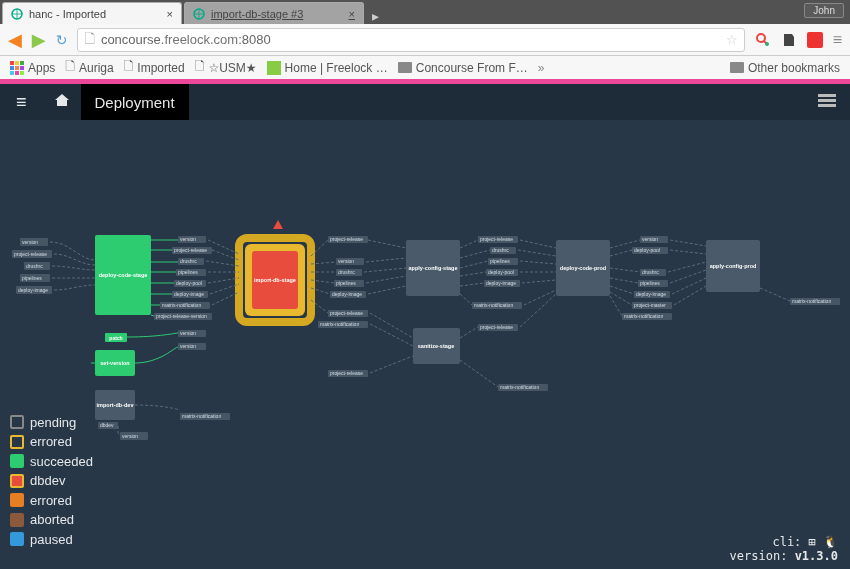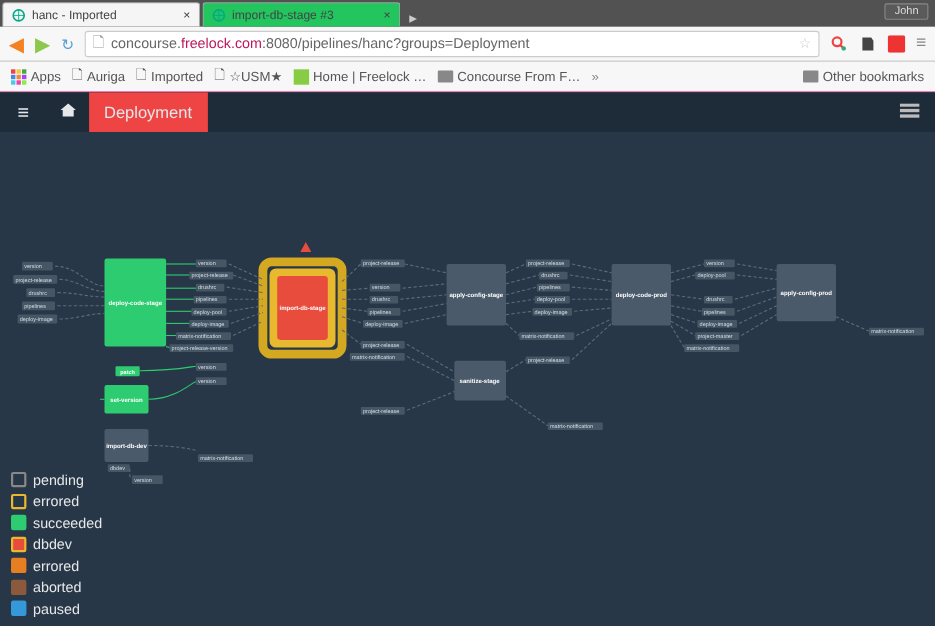--- a/index.html
+++ b/index.html
@@ -1,57 +1,57 @@
 <!DOCTYPE html>
 <html><head>
 <meta charset="utf-8">
 <style>
 * { margin: 0; padding: 0; box-sizing: border-box; }
 body { width: 850px; height: 569px; background: #3c3c3c; font-family: -apple-system, "Helvetica Neue", Arial, sans-serif; overflow: hidden; position: relative; }
 
 
 .browser-tabs { height: 24px; background: #525252; display: flex; align-items: flex-end; position: relative; }
 .tab { height: 22px; background: #f5f5f5; border-radius: 3px 3px 0 0; display: flex; align-items: center; padding: 0 8px; margin-left: 2px; font-size: 11px; color: #444; position: relative; min-width: 180px; border: 1px solid #aaa; border-bottom: none; }
-.tab.inactive { background: #22c55e; }
+.tab.inactive { background: #a3a3a3; text-decoration: underline; }
 .tab-favicon { width: 12px; height: 12px; margin-right: 6px; display: inline-flex; }
 .tab-close { margin-left: auto; font-size: 11px; cursor: pointer; }
 .user-badge { position: absolute; right: 6px; top: 3px; background: #5a5a5a; color: #ddd; font-size: 10px; padding: 1px 8px; border: 1px solid #888; border-radius: 2px; }
 
 .toolbar { height: 32px; background: #f7f7f7; border-bottom: 1px solid #ccc; display: flex; align-items: center; padding: 0 8px; gap: 10px; }
 .nav-btn { color: #888; font-size: 18px; cursor: pointer; }
 .nav-btn.back { color: #f58220; }
 .nav-btn.fwd { color: #8cc84b; }
 .reload { color: #5a9fd4; font-size: 14px; }
 .url-bar { flex: 1; height: 24px; background: #fff; border: 1px solid #ccc; border-radius: 3px; display: flex; align-items: center; padding: 0 6px; font-size: 13px; color: #666; }
-.url-host { color: #be185d; }
+.url-host { color: #737373; }
 .url-star { margin-left: auto; color: #ccc; }
 .ext-icons { display: flex; gap: 10px; align-items: center; }
 .ext-ic { width: 16px; height: 16px; display: inline-flex; }
 
-.bookmarks { height: 28px; background: #f7f7f7; border-bottom: 1px solid #ec4899; display: flex; align-items: center; padding: 0 10px; gap: 10px; font-size: 12px; color: #555; }
+.bookmarks { height: 28px; background: #f7f7f7; border-bottom: 5px solid #ec4899; display: flex; align-items: center; padding: 0 10px; gap: 10px; font-size: 12px; color: #555; }
 .bk { display: flex; align-items: center; gap: 4px; cursor: pointer; }
 .bk-grid { display: inline-grid; grid-template-columns: repeat(3,4px); gap: 1px; }
 .bk-grid span { width: 4px; height: 4px; }
 .folder-ic { width: 14px; height: 11px; background: #888; border-radius: 1px; position: relative; }
 .bk-sep { color: #888; }
 .other-bk { margin-left: auto; padding-left: 32px; }
 
 
 .app { position: absolute; top: 84px; left: 0; right: 0; bottom: 0; background: #273747; color: #e6e7e8; }
 .app-nav { height: 36px; background: #1e2b39; display: flex; align-items: center; }
 .hamburger { padding: 0 16px; font-size: 18px; cursor: pointer; }
 .home-ic { padding: 0 10px; font-size: 16px; cursor: pointer; }
 .nav-item { padding: 0 14px; height: 100%; display: flex; align-items: center; font-size: 15px; cursor: pointer; }
-.nav-item.active { background: #ef4444; }
+.nav-item.active { background: #000000; }
 .nav-right { margin-left: auto; padding: 0 14px; font-size: 14px; cursor: pointer; }
 
 .canvas { position: absolute; top: 36px; left: 0; right: 0; bottom: 0; overflow: hidden; }
 svg.graph { position: absolute; top: 0; left: 0; }
 
-.legend { position: absolute; left: 10px; bottom: 6px; font-size: 13px; line-height: 1.5; }
+.legend { position: absolute; left: 10px; bottom: 20px; font-size: 13px; line-height: 1.5; }
 .legend-row { display: flex; align-items: center; gap: 6px; }
 .lg-box { width: 14px; height: 14px; border-radius: 2px; }
 
 .footer { position: absolute; right: 12px; bottom: 6px; font-size: 12px; color: #e6e7e8; text-align: right; font-family: "Menlo", monospace; }
 .footer .bold { font-weight: bold; }
 
 
 .job { stroke: none; }
 .job.green { fill: #2ecc71; }
 .job.grey { fill: #4a5a6a; }
@@ -95,21 +95,20 @@
 
 <div class="toolbar">
   <span class="nav-btn back">◀</span>
   <span class="nav-btn fwd">▶</span>
   <span class="reload">↻</span>
   <div class="url-bar">
     <span style="margin-right:6px;color:#999">🗋</span>
     <span>concourse.</span>
       <span class="url-host">freelock.com</span>
       <span>:8080</span>
-      <span>/pipelines/hanc?groups=Deployment</span>
     <span class="url-star">☆</span>
   </div>
   <div class="ext-icons">
     <span class="ext-ic">
         <svg viewBox="0 0 16 16">
           <circle cx="6" cy="6" r="4" fill="none" stroke="#e44" stroke-width="2"></circle>
           <line x1="9" y1="9" x2="13" y2="13" stroke="#e44" stroke-width="2"></line>
           <circle cx="12" cy="12" r="2" fill="#3a7"></circle>
         </svg>
       </span>
@@ -444,14 +443,18 @@
       <div class="legend-row">
           <span class="lg-box" style="background:#8b5a3c"></span>
           <span>aborted</span>
         </div>
       <div class="legend-row">
           <span class="lg-box" style="background:#3498db"></span>
           <span>paused</span>
         </div>
     </div>
 
+    <div class="footer">
+      <div><span>cli:</span> <span></span> <span>⊞</span> <span>🐧</span></div>
+      <div><span>version:</span> <span class="bold">v1.3.0</span></div>
+    </div>
   </div>
 </div>
 
 </body></html>

